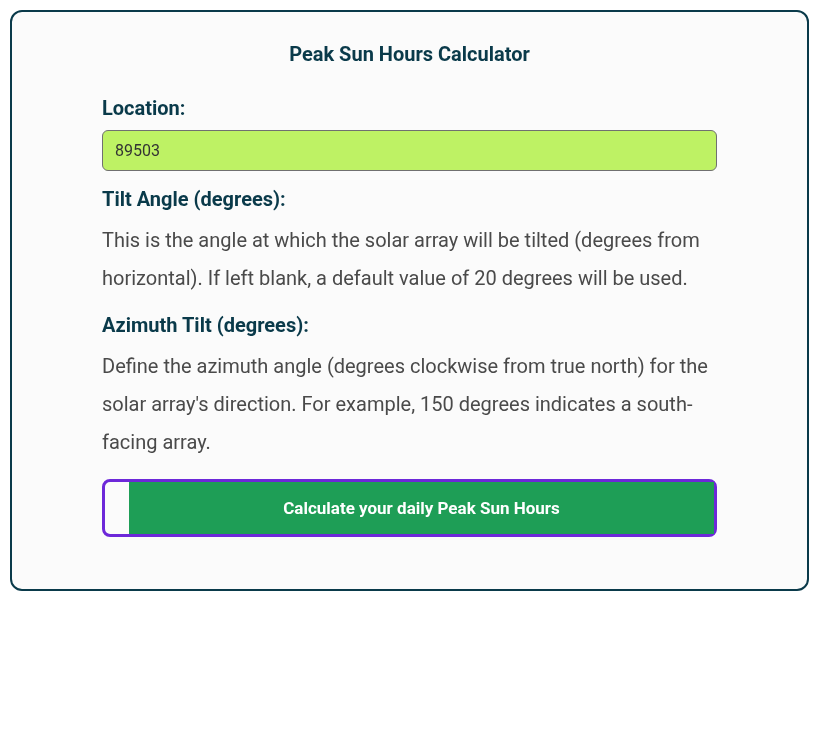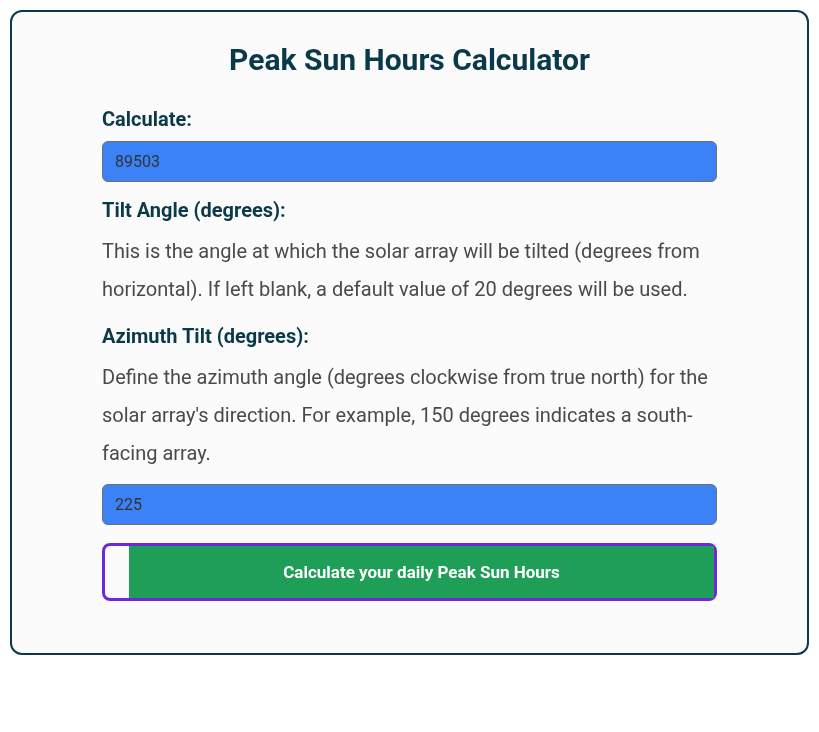--- a/index.html
+++ b/index.html
@@ -14,21 +14,21 @@
       width: 819px;
     }
     .card {
       border: 2px solid #0a3a4a;
       border-radius: 12px;
       padding: 22px 90px 30px 90px;
       background: #fbfbfb;
     }
     .title {
       text-align: center;
-      font-size: 30px;
+      font-size: 20px;
       font-weight: 700;
       color: #0a3a4a;
       margin-bottom: 30px;
       margin-top: 8px;
     }
     .field-group {
       margin-bottom: 16px;
     }
     .label {
       font-size: 20px;
@@ -43,21 +43,21 @@
       line-height: 1.9;
       margin-bottom: 12px;
     }
     .input {
       width: 100%;
       padding: 10px 12px;
       font-size: 16px;
       border: 1px solid #707070;
       border-radius: 6px;
       color: #333;
-      background: #3b82f6;
+      background: #bef264;
       font-family: inherit;
     }
     .btn-wrap {
       border: 3px solid #6d28d9;
       border-radius: 8px;
       margin-top: 18px;
       margin-bottom: 22px;
       padding-left: 24px;
     }
     .btn {
@@ -81,32 +81,31 @@
       text-decoration: underline;
     }
   </style>
 </head>
 <body>
 
 <div class="card">
   <h1 class="title">Peak Sun Hours Calculator</h1>
 
   <div class="field-group">
-    <label class="label">Calculate:</label>
+    <label class="label">Location:</label>
     <input class="input" type="text" value="89503" style="">
   </div>
 
   <div class="field-group">
     <label class="label">Tilt Angle (degrees):</label>
     <p class="helper">This is the angle at which the solar array will be tilted (degrees from horizontal). If left blank, a default value of 20 degrees will be used.</p>
   </div>
 
   <div class="field-group">
     <label class="label">Azimuth Tilt (degrees):</label>
     <p class="helper">Define the azimuth angle (degrees clockwise from true north) for the solar array's direction. For example, 150 degrees indicates a south-facing array.</p>
-    <input class="input" type="text" value="225" style="">
   </div>
 
   <div class="btn-wrap">
     <button class="btn">Calculate your daily Peak Sun Hours</button>
   </div>
 
 </div>
 
 </body></html>

